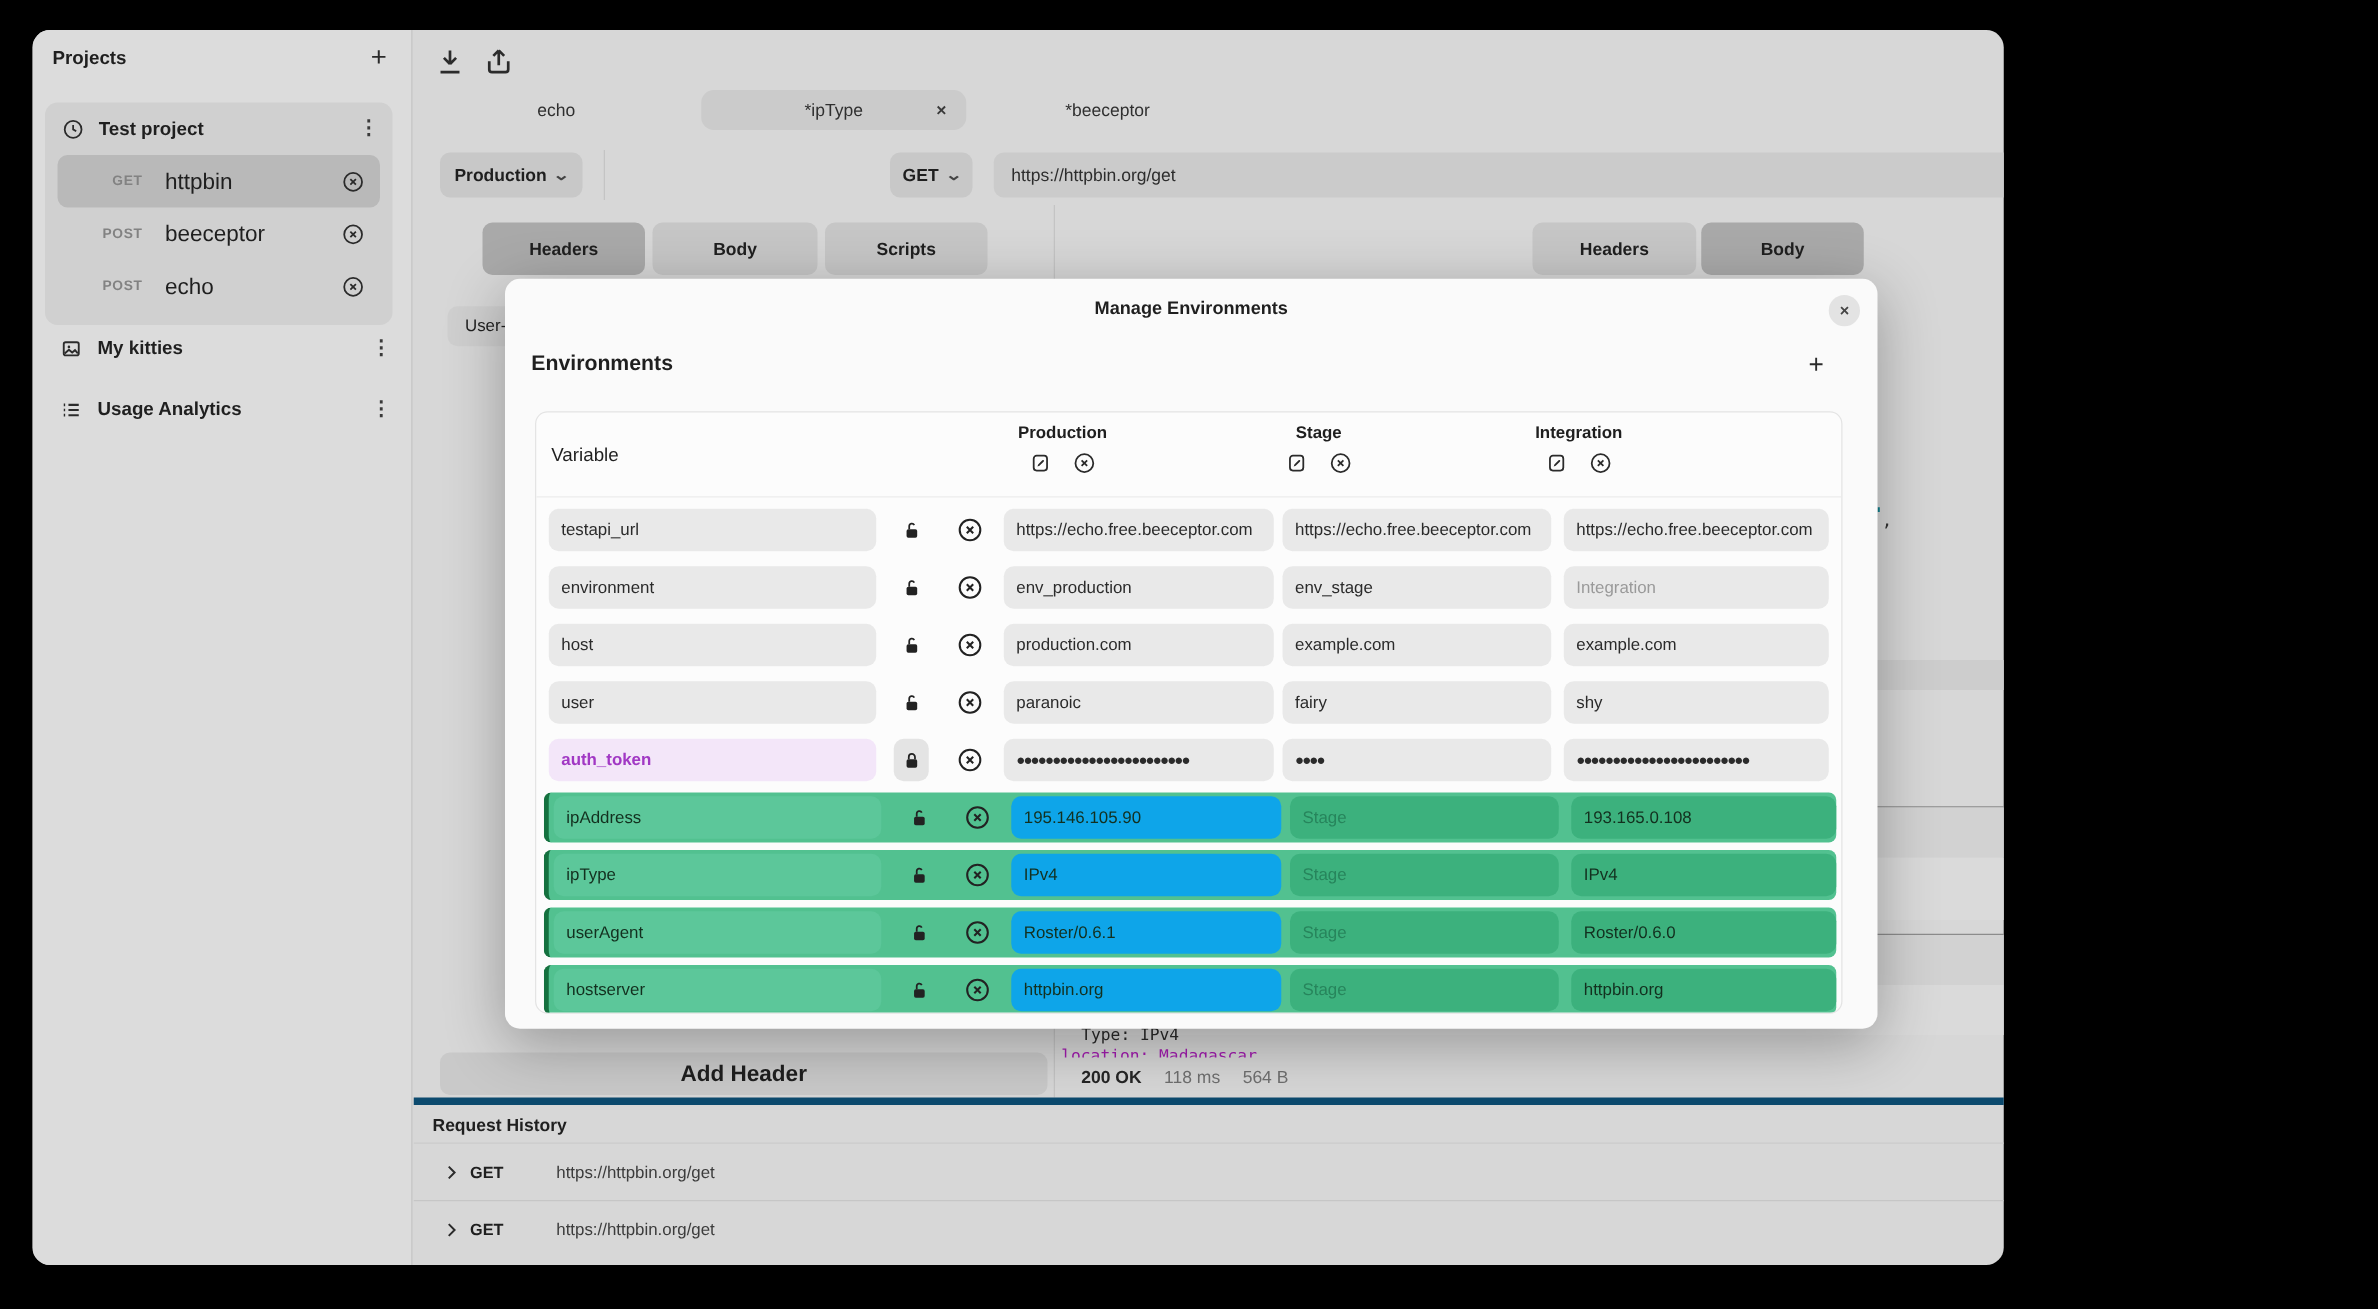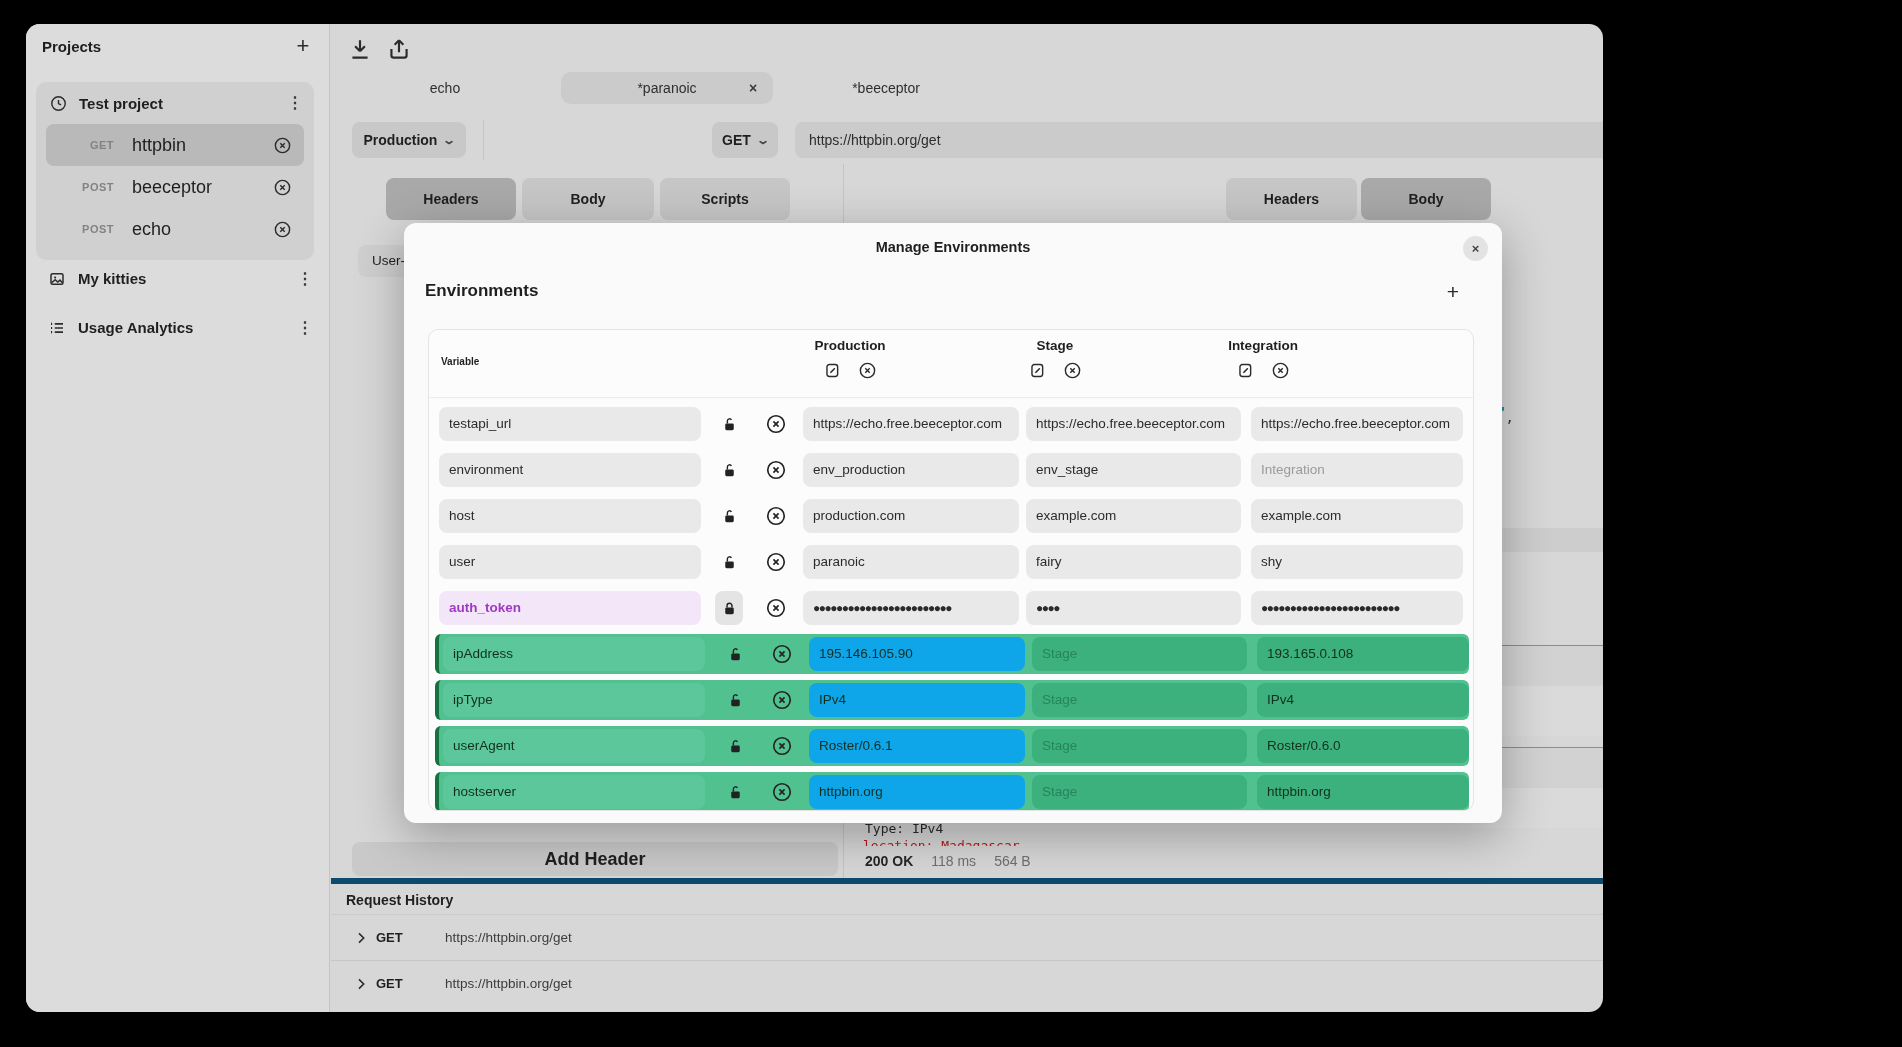--- a/index.html
+++ b/index.html
@@ -74,22 +74,22 @@
     font-size:14px; }
   .json-frag .q { color:#0e7f8c; font-weight:700; }
   .json-frag .c { color:#333; position:relative; top:5px; }
   .resp-band { position:absolute; left:513px; width:1033px; height:24px; top:504px; background:#cdcdcd; }
   .resp-section { position:absolute; left:513px; width:1033px; border-top:1px solid #8c8c8c; }
   .resp-sec-head { height:40px; background:#d2d2d2; position:relative; }
   .resp-sec-body { height:50px; background:#dadada; }
   .check { position:absolute; right:16px; top:11px; width:19px; height:19px; color:#2e2e2e; }
   .resp-meta { position:absolute; left:534px; top:797px; font-family:"DejaVu Sans Mono", monospace;
     font-size:13px; color:#2a2a2a; white-space:pre; }
-  .resp-clip { position:absolute; left:532px; top:814px; height:8px; overflow:hidden;
-    font-family:"DejaVu Sans Mono", monospace; font-size:13px; color:#b91c1c; }
+  .resp-clip { position:absolute; left:518px; top:814px; height:8px; overflow:hidden;
+    font-family:"DejaVu Sans Mono", monospace; font-size:13px; color:#a21caf; }
   .status-row { position:absolute; left:534px; top:829px; font-size:14px; display:flex; gap:18px; }
   .status-code { font-weight:700; color:#262626; }
   .status-dim { color:#6f6f6f; }
 
   
   .history { position:absolute; left:0; top:854px; width:1546px; height:134px;
     border-top:6px solid #0c4a6e; }
   .hist-title { position:absolute; left:15px; top:8px; font-size:14px; font-weight:700; }
   .hist-rows { position:absolute; left:0; top:30px; width:1546px; }
   .hist-row { position:relative; height:47px; border-bottom:1px solid #c6c6c6; cursor:pointer; }
@@ -109,21 +109,21 @@
     font-size:14.5px; font-weight:700; }
   .modal-close { position:absolute; right:14px; top:13px; width:25px; height:25px;
     border-radius:50%; background:#e3e3e3; color:#444; font-size:13px; font-weight:700;
     text-align:center; line-height:25px; cursor:pointer; }
   .modal-section-title { position:absolute; left:21px; top:58px; font-size:17px; font-weight:700; }
   .modal-plus { position:absolute; right:38px; top:58px; width:22px; height:22px;
     font-size:21px; line-height:22px; text-align:center; color:#2b2b2b; cursor:pointer; }
   .env-card { position:absolute; left:24px; top:106px; width:1046px; height:482px;
     background:#fcfcfc; border:1px solid #e4e4e4; border-radius:10px; overflow:hidden; }
   .env-head { position:relative; height:68px; border-bottom:1px solid #ececec; }
-  .var-col-label { position:absolute; left:12px; top:26px; font-size:10px; font-weight:700; }
+  .var-col-label { position:absolute; left:12px; top:26px; font-size:15px; font-weight:400; }
   .colhead { position:absolute; top:8px; width:96px; text-align:center; }
   .colhead .cname { font-size:13.5px; font-weight:700; }
   .colhead .cicons { margin-top:8px; display:flex; justify-content:center; gap:16px; }
   .colhead .cicons .icon { width:19px; height:19px; color:#2b2b2b; cursor:pointer; }
   .env-rows { position:absolute; left:0; top:74px; width:100%; }
   .mrow { position:relative; height:40px; margin-bottom:6px; }
   .mrow.green { margin:0 0 6px 6px; width:1034px; background:#52c190; border-left:4px solid #15713f;
     border-radius:6px; }
   .minput { position:absolute; top:3px; height:34px; border-radius:8px; background:#e9e9e9;
     font-size:13.5px; line-height:34px; padding:0 10px; white-space:nowrap; overflow:hidden;
@@ -237,21 +237,21 @@
         </svg>
     </span>
     <span class="tb-icon" style="left:55px">
       <svg viewBox="0 0 24 24" fill="none" stroke="currentColor" stroke-width="2">
           <path d="M12 15V4m0 0L8 8m4-4l4 4"></path>
           <path d="M5 12v6a2 2 0 0 0 2 2h10a2 2 0 0 0 2-2v-6"></path>
         </svg>
     </span>
     <div id="tab-strip">
         <div class="tab" style="left: 34px; width: 160px;"><span>echo</span></div>
-        <div class="tab active" style="left: 230px; width: 212px;"><span>*paranoic</span><span class="tab-close">×</span></div>
+        <div class="tab active" style="left: 230px; width: 212px;"><span>*ipType</span><span class="tab-close">×</span></div>
         <div class="tab" style="left: 464px; width: 182px;"><span>*beeceptor</span></div>
       </div>
     <div class="win-plus" style="left:1432px">+</div>
     <span class="tb-icon" style="left:1472px;top:13px;width:24px;height:24px">
       <svg viewBox="0 0 24 24" fill="none" stroke="currentColor" stroke-width="2.4">
           <path d="M4 7h16M4 12h16M4 17h16"></path>
         </svg>
     </span>
     <div class="win-close" style="left:1512px">×</div>
 

